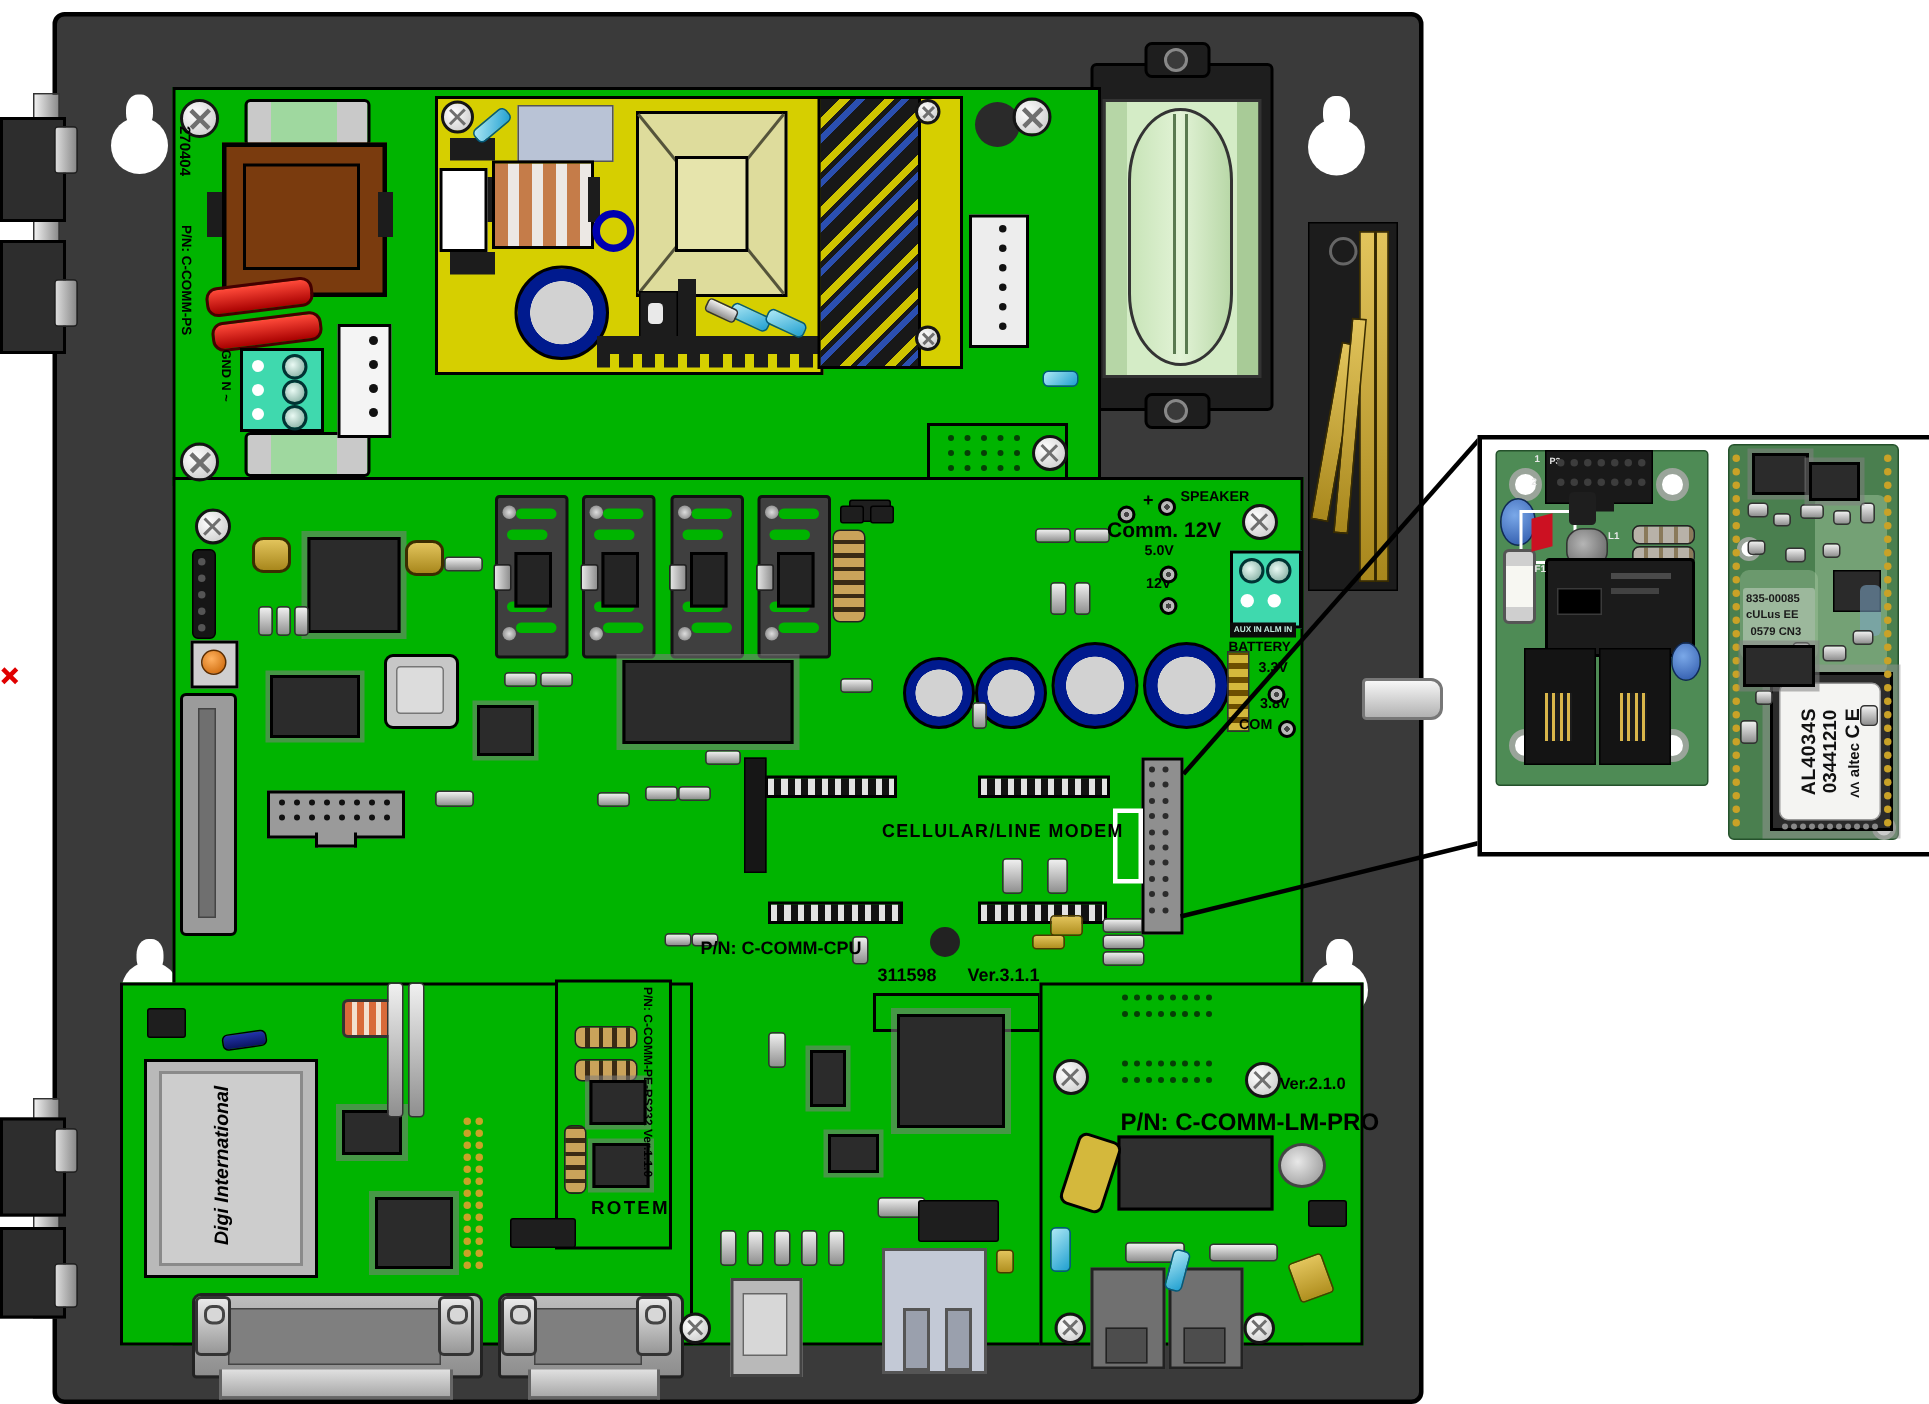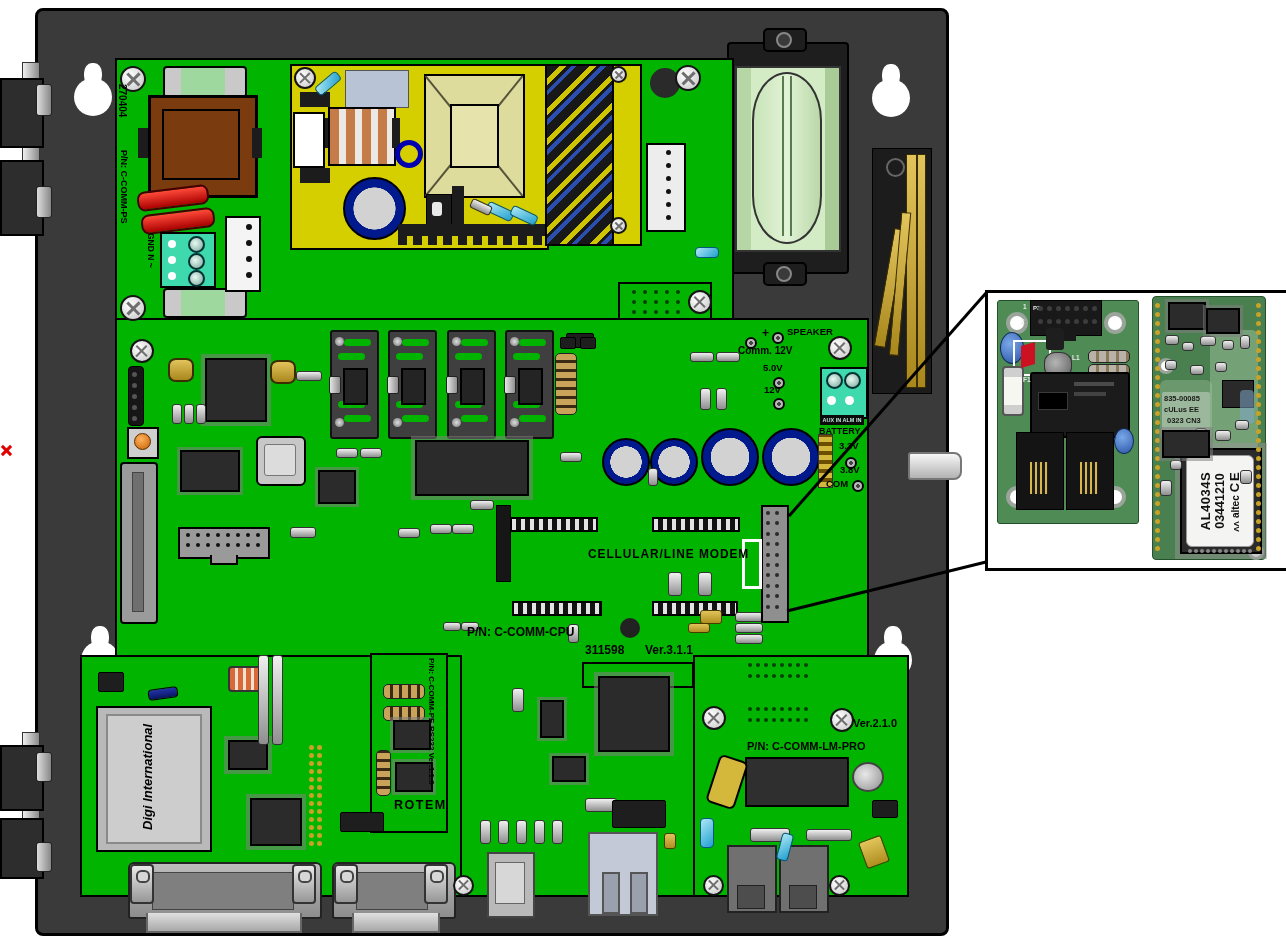--- a/index.html
+++ b/index.html
@@ -163,21 +163,21 @@
   <div class="abs" style="left:742px;top:539px;width:14px;height:44px;border:3px solid #fff;z-index:7;"></div>
   <div class="abs" style="left:620px;top:618px;width:20px;height:20px;background:#222;border-radius:50%;"></div>
 
   <div class="abs ecap" style="left:602px;top:438px;width:44px;height:44px;"></div>
   <div class="abs ecap" style="left:650px;top:438px;width:44px;height:44px;"></div>
   <div class="abs ecap" style="left:701px;top:428px;width:54px;height:54px;"></div>
   <div class="abs ecap" style="left:762px;top:428px;width:54px;height:54px;"></div>
 
   <div class="abs lbl" style="left:762px;top:326px;font-size:12px;">+</div>
   <div class="abs lbl" style="left:787px;top:326px;font-size:9.5px;">SPEAKER</div>
-  <div class="abs lbl" style="left:738px;top:345px;font-size:10px;">Comm. 12V</div>
+  <div class="abs lbl" style="left:738px;top:345px;font-size:14px;">Comm. 12V</div>
   <div class="abs lbl" style="left:763px;top:362px;font-size:9.5px;">5.0V</div>
   <div class="abs lbl" style="left:764px;top:384px;font-size:9.5px;">12V</div>
   <div class="abs" style="left:820px;top:367px;width:44px;height:48px;background:var(--teal);border:2px solid #000;"></div>
   <div class="abs" style="left:820px;top:415px;width:44px;height:10px;background:#0b0b0b;color:#bfe8dc;font-size:5.5px;font-weight:bold;text-align:center;line-height:10px;z-index:10;">
     <span>AUX IN ALM IN</span>
   </div>
   <div class="abs lbl" style="left:819px;top:426px;font-size:9px;">BATTERY</div>
   <div class="abs" style="left:818px;top:434px;width:13px;height:52px;background:repeating-linear-gradient(0deg,#d4b83c 0 5px,#6b4e00 5px 9px);border:1px solid #333;"></div>
   <div class="abs lbl" style="left:839px;top:440px;font-size:9.5px;">3.3V</div>
   <div class="abs lbl" style="left:840px;top:464px;font-size:9.5px;">3.8V</div>
@@ -202,21 +202,21 @@
   <div class="abs chip" style="left:228px;top:740px;width:36px;height:26px;"></div>
   <div class="abs chip" style="left:250px;top:798px;width:48px;height:44px;"></div>
   <div class="abs" style="left:228px;top:666px;width:34px;height:22px;background:repeating-linear-gradient(90deg,#d86a3a 0 5px,#f2e0d0 5px 8px);border:2px solid #333;border-radius:4px;"></div>
 
   <div class="abs pcb" style="left:370px;top:653px;width:74px;height:176px;"></div>
   <div class="abs lbl vtext" style="left:427px;top:658px;height:168px;font-size:8px;">P/N: C-COMM-PE-RS232  Ver.1.1.0</div>
   <div class="abs lbl" style="left:394px;top:798px;font-size:12.5px;letter-spacing:1.5px;">ROTEM</div>
 
   <div class="abs pcb" style="left:693px;top:655px;width:212px;height:238px;"></div>
   <div class="abs lbl" style="left:853px;top:717px;font-size:11px;">Ver.2.1.0</div>
-  <div class="abs lbl" style="left:747px;top:740px;font-size:11px;">P/N: C-COMM-LM-PRO</div>
+  <div class="abs lbl" style="left:747px;top:740px;font-size:16px;">P/N: C-COMM-LM-PRO</div>
   <div class="abs" style="left:745px;top:757px;width:100px;height:46px;background:#2f2f2f;border:2px solid #000;"></div>
   <div class="abs" style="left:712px;top:757px;width:26px;height:46px;background:var(--gold);border:2px solid #000;border-radius:6px;transform:rotate(18deg);"></div>
   <div class="abs" style="left:852px;top:762px;width:28px;height:26px;background:radial-gradient(circle at 40% 40%,#e8e8e8,#8f8f8f);border:2px solid #444;border-radius:50%;"></div>
   <div class="abs" style="left:727px;top:845px;width:46px;height:64px;background:#707070;border:2px solid #222;"></div>
   <div class="abs" style="left:737px;top:885px;width:26px;height:22px;background:#4d4d4d;border:1px solid #222;"></div>
   <div class="abs" style="left:779px;top:845px;width:46px;height:64px;background:#707070;border:2px solid #222;"></div>
   <div class="abs" style="left:789px;top:885px;width:26px;height:22px;background:#4d4d4d;border:1px solid #222;"></div>
 
   <div class="abs dsub" style="left:128px;top:862px;width:190px;height:53px;"></div>
   <div class="abs" style="left:152px;top:872px;width:140px;height:36px;background:#7f7f7f;border:1px solid #444;"></div>
@@ -272,21 +272,21 @@
   <div class="abs bluedisc" style="left:1114px;top:428px;width:18px;height:24px;z-index:32;"></div>
 
   <div class="abs" style="left:1152px;top:296px;width:112px;height:262px;background:#4a7f4f;border:1px solid #24512b;border-radius:4px;z-index:31;"></div>
   <div class="abs" style="left:1210px;top:330px;width:48px;height:120px;background:rgba(195,225,190,.35);border-radius:6px;z-index:31;"></div>
   <div class="abs" style="left:1160px;top:380px;width:52px;height:60px;background:rgba(185,215,180,.3);border-radius:6px;z-index:31;"></div>
   <div class="abs hole" style="left:1158px;top:358px;width:10px;height:10px;border-width:3px;z-index:32;"></div>
   <div class="abs hole" style="left:1248px;top:544px;width:10px;height:10px;border-width:3px;z-index:32;"></div>
   <div class="abs" style="left:1162px;top:392px;width:48px;height:42px;background:#9cb89c;border-radius:2px;z-index:32;"></div>
   <div class="abs" style="left:1164px;top:394px;font-size:7.5px;font-weight:bold;color:#1a1a1a;z-index:33;">835-00085</div>
   <div class="abs" style="left:1164px;top:405px;font-size:7.5px;font-weight:bold;color:#1a1a1a;z-index:33;">cULus EE</div>
-  <div class="abs" style="left:1167px;top:416px;font-size:7.5px;font-weight:bold;color:#1a1a1a;z-index:33;">0323 CN3</div>
+  <div class="abs" style="left:1167px;top:416px;font-size:7.5px;font-weight:bold;color:#1a1a1a;z-index:33;">0579 CN3</div>
   <div class="abs" style="left:1222px;top:380px;width:30px;height:26px;background:#2a2a2a;border:1px solid #000;z-index:32;"></div>
   <div class="abs" style="left:1240px;top:390px;width:14px;height:34px;background:rgba(126,168,201,.55);border-radius:4px;z-index:32;"></div>
   <div class="abs chip" style="left:1180px;top:448px;width:78px;height:102px;z-index:32;box-shadow:0 0 0 5px rgba(150,150,150,.5);"></div>
   <div class="abs" style="left:1186px;top:455px;width:66px;height:90px;background:#f4f4f2;border:1px solid #999;border-radius:6px;z-index:33;">
     <div class="abs" style="left:-11px;top:13px;width:88px;height:64px;transform:rotate(-90deg);display:flex;flex-direction:column;align-items:center;justify-content:center;color:#111;">
       <div style="font-size:13px;font-weight:bold;letter-spacing:.5px;">AL4034S</div>
       <div style="font-size:12.5px;font-weight:bold;">03441210</div>
       <div style="display:flex;align-items:baseline;gap:3px;">
         <span style="font-size:8px;font-weight:bold;">ΛΛ</span>
         <span style="font-size:10px;font-weight:bold;">altec</span>

